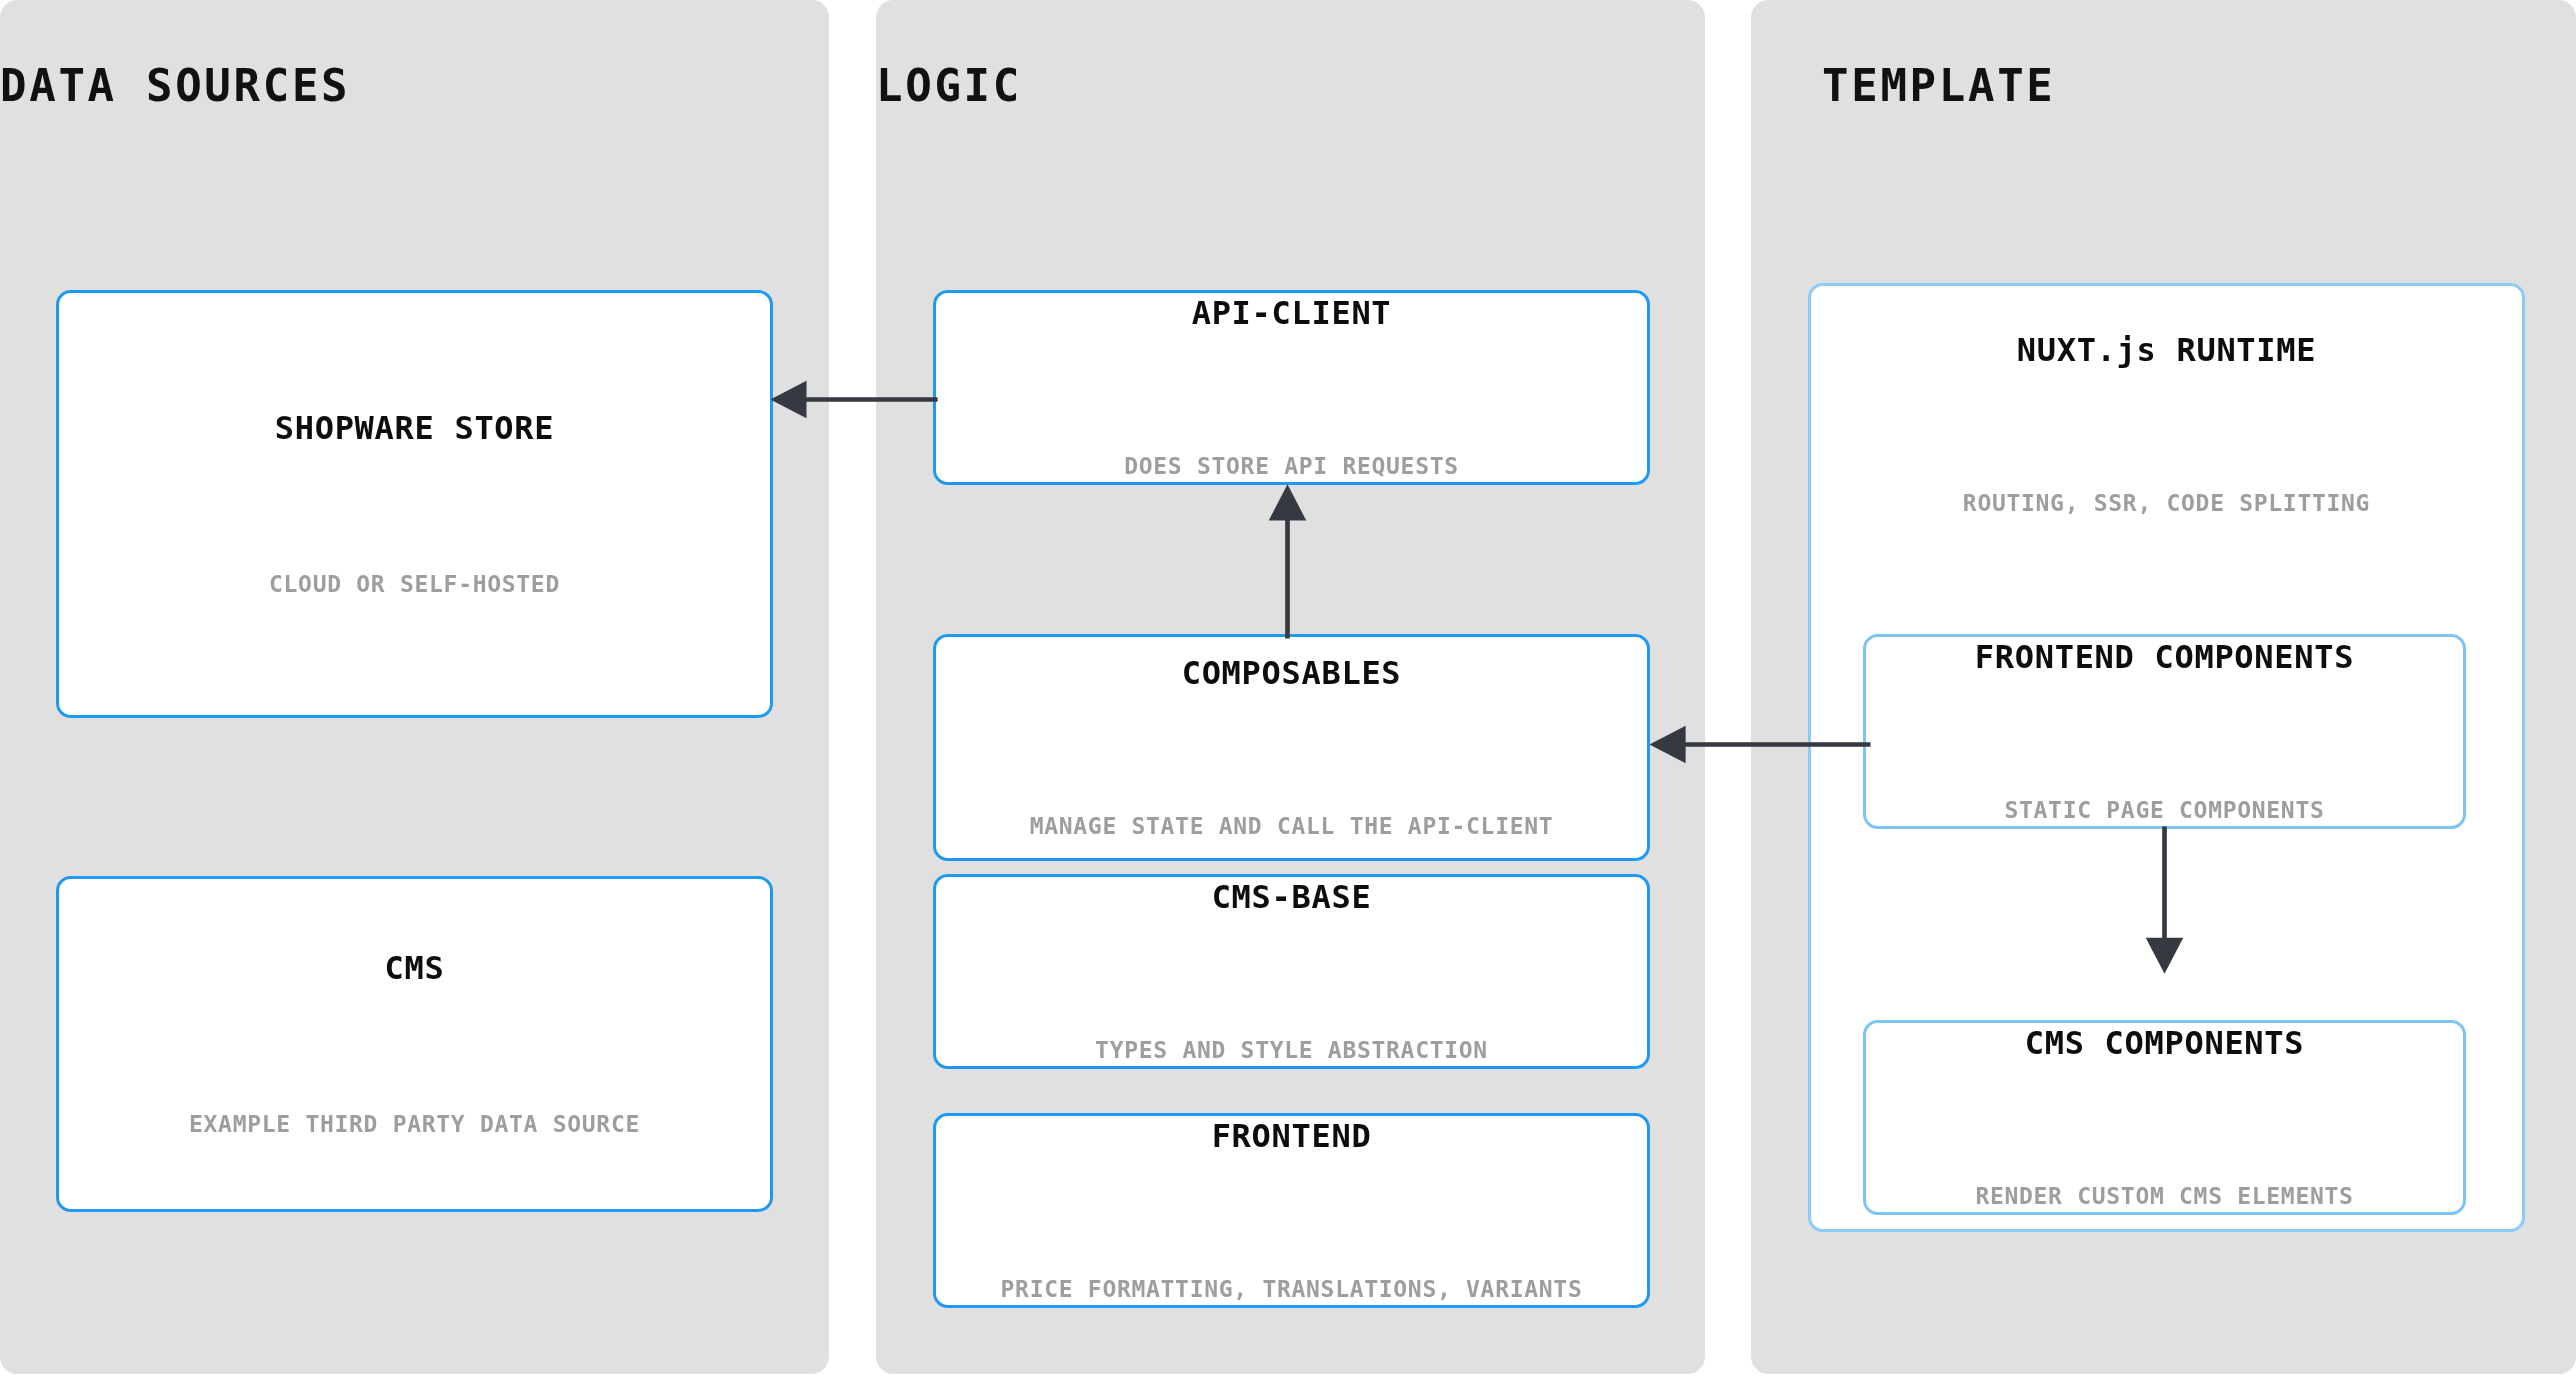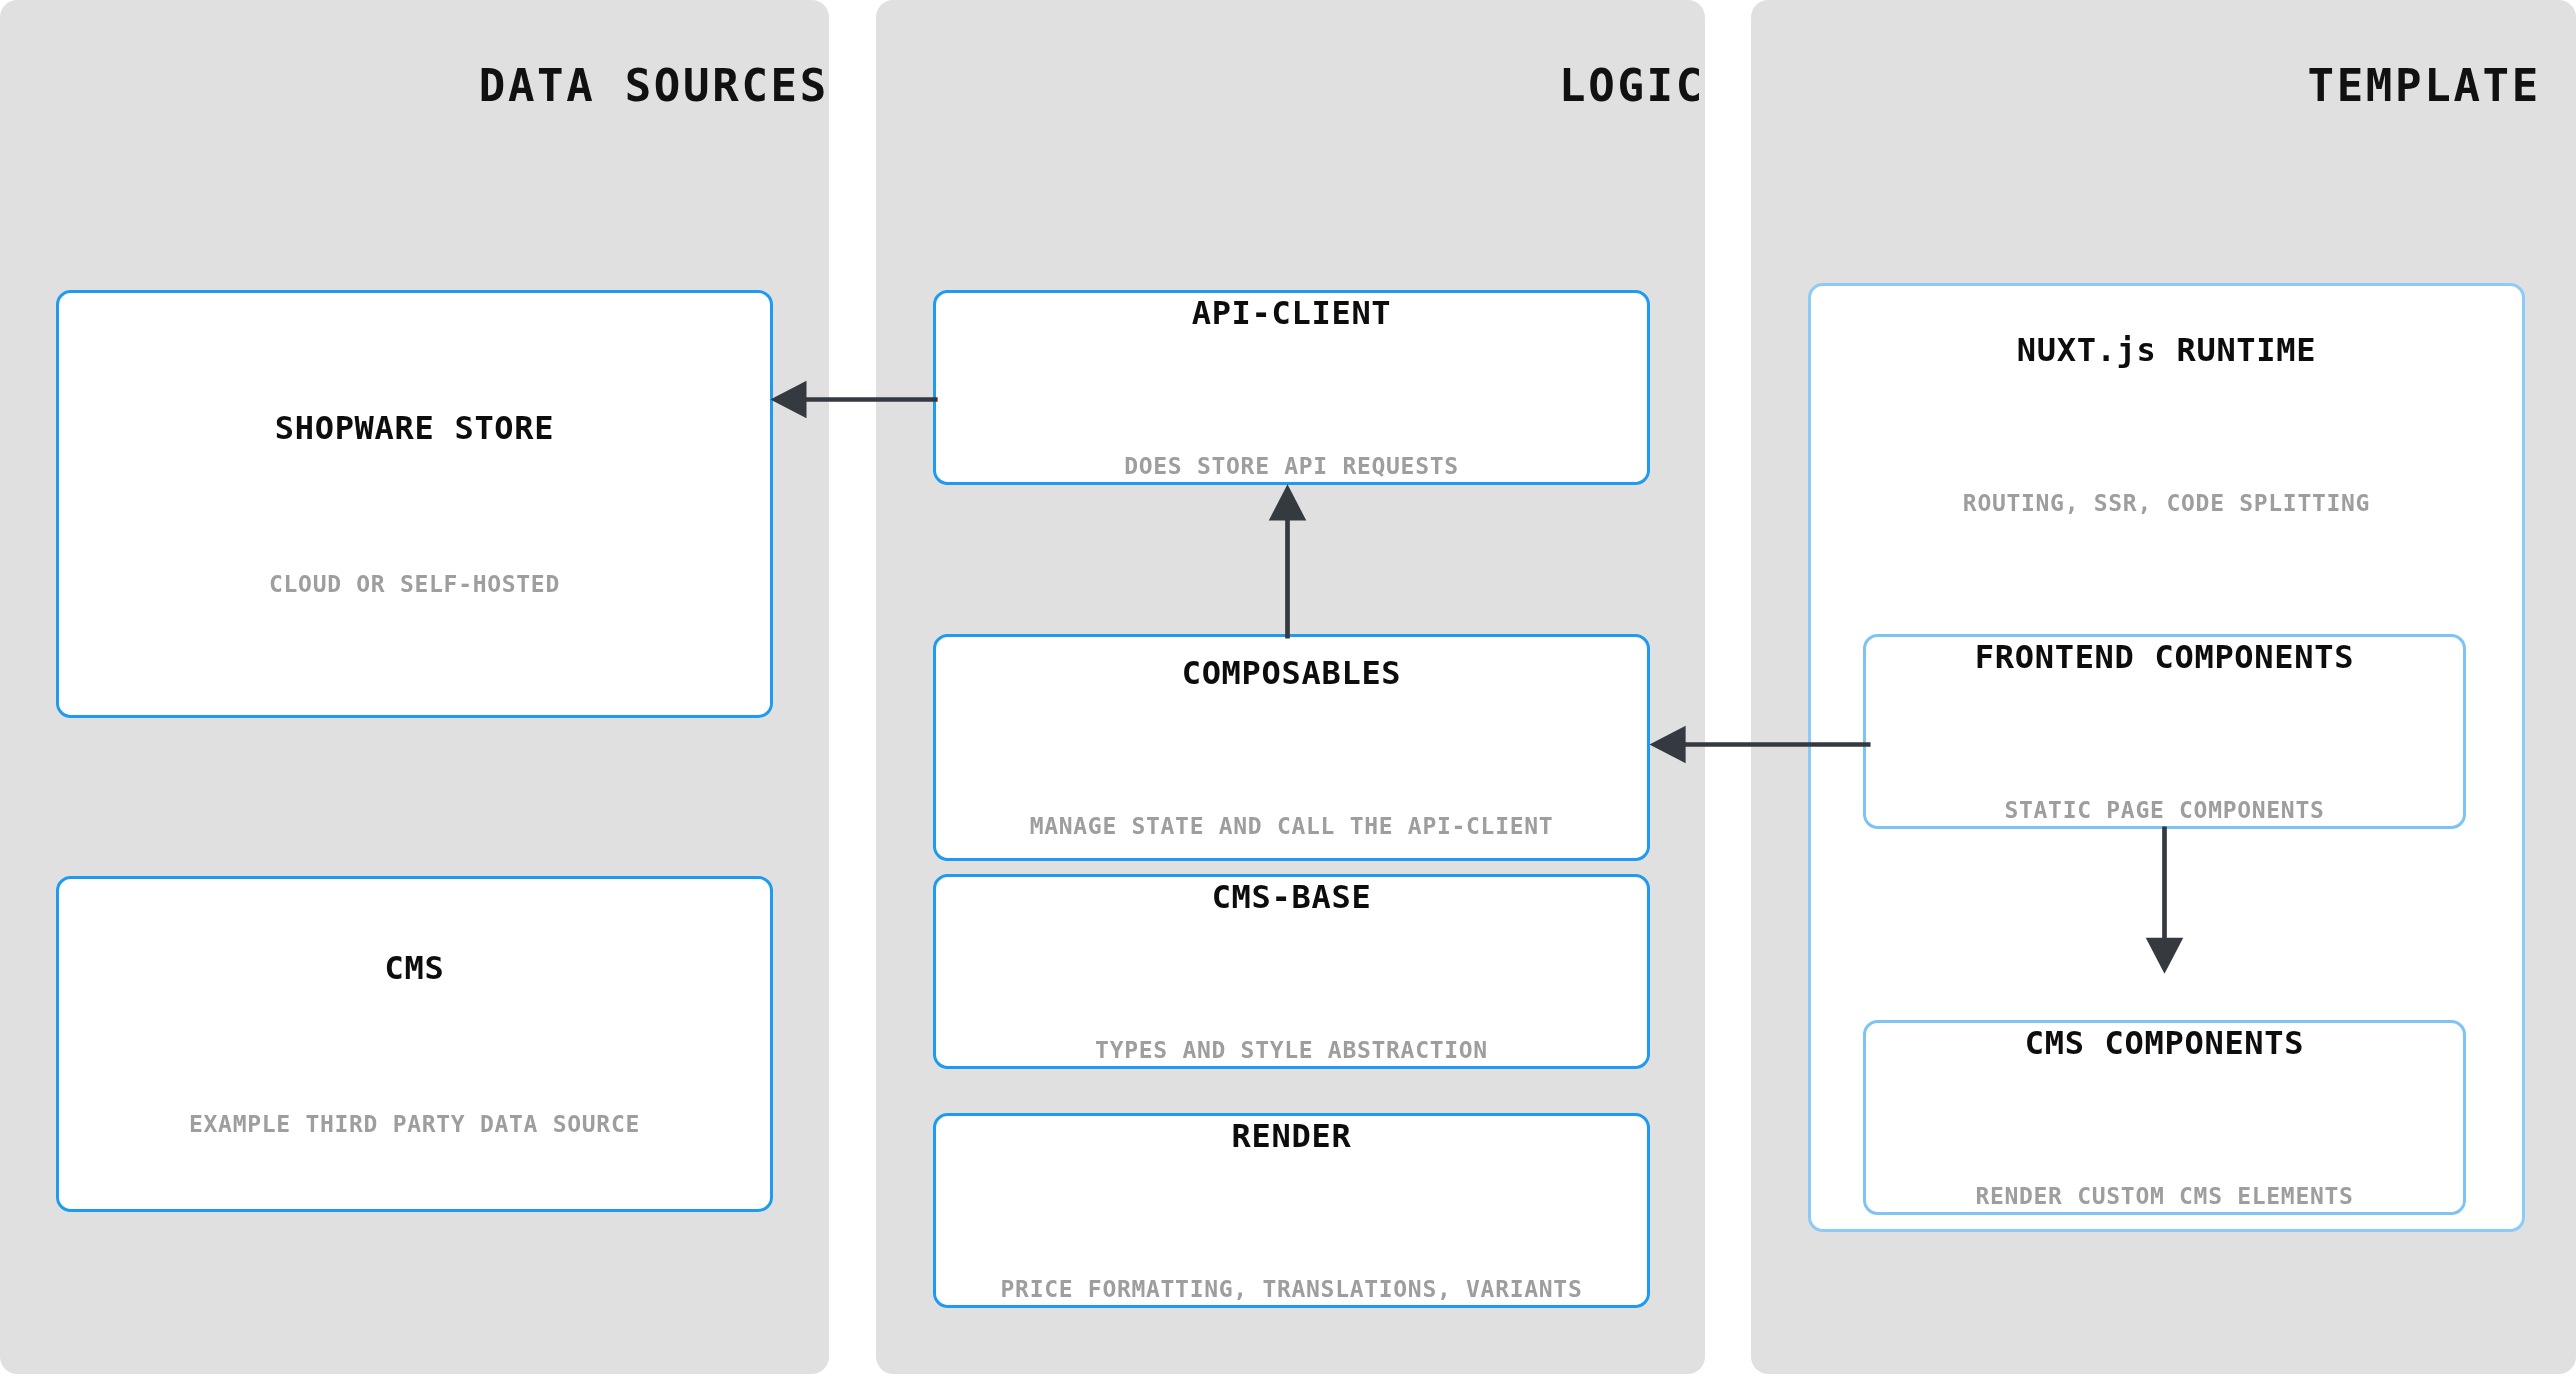--- a/index.html
+++ b/index.html
@@ -23,21 +23,21 @@
   .column {
     position: absolute;
     background: #e0e0e0;
     border-radius: 17.4px;
     box-sizing: border-box;
   }
   .col-header {
     position: absolute;
     left: 0;
     right: 0;
-    text-align: right;
+    text-align: left;
     color: #111111;
     font-family: "DejaVu Sans Mono", monospace;
     font-weight: 700;
     font-size: 44px;
     letter-spacing: 2.7px;
     white-space: nowrap;
   }
 
   
   .node {
@@ -133,21 +133,21 @@
     <div class="node-sub">MANAGE STATE AND CALL THE API-CLIENT</div>
   </div>
 
   <div class="node" style="left:933px; top:874px; width:717px; height:195px;">
     <div class="node-title">CMS-BASE</div>
     <div class="gap-md"></div>
     <div class="node-sub">TYPES AND STYLE ABSTRACTION</div>
   </div>
 
   <div class="node" style="left:933px; top:1113px; width:717px; height:195px;">
-    <div class="node-title">RENDER</div>
+    <div class="node-title">FRONTEND</div>
     <div class="gap-md"></div>
     <div class="node-sub">PRICE FORMATTING, TRANSLATIONS, VARIANTS</div>
   </div>
 
   <div class="column" style="left:1751px; top:0px; width:825px; height:1374px;"></div>
   <div class="col-header" style="left:1822px; top:60px; width:719px;">TEMPLATE</div>
 
   <div class="node container" style="left:1808px; top:283px; width:717px; height:949px; padding-top:47px;">
     <div class="node-title">NUXT.js RUNTIME</div>
     <div class="gap-md"></div>

